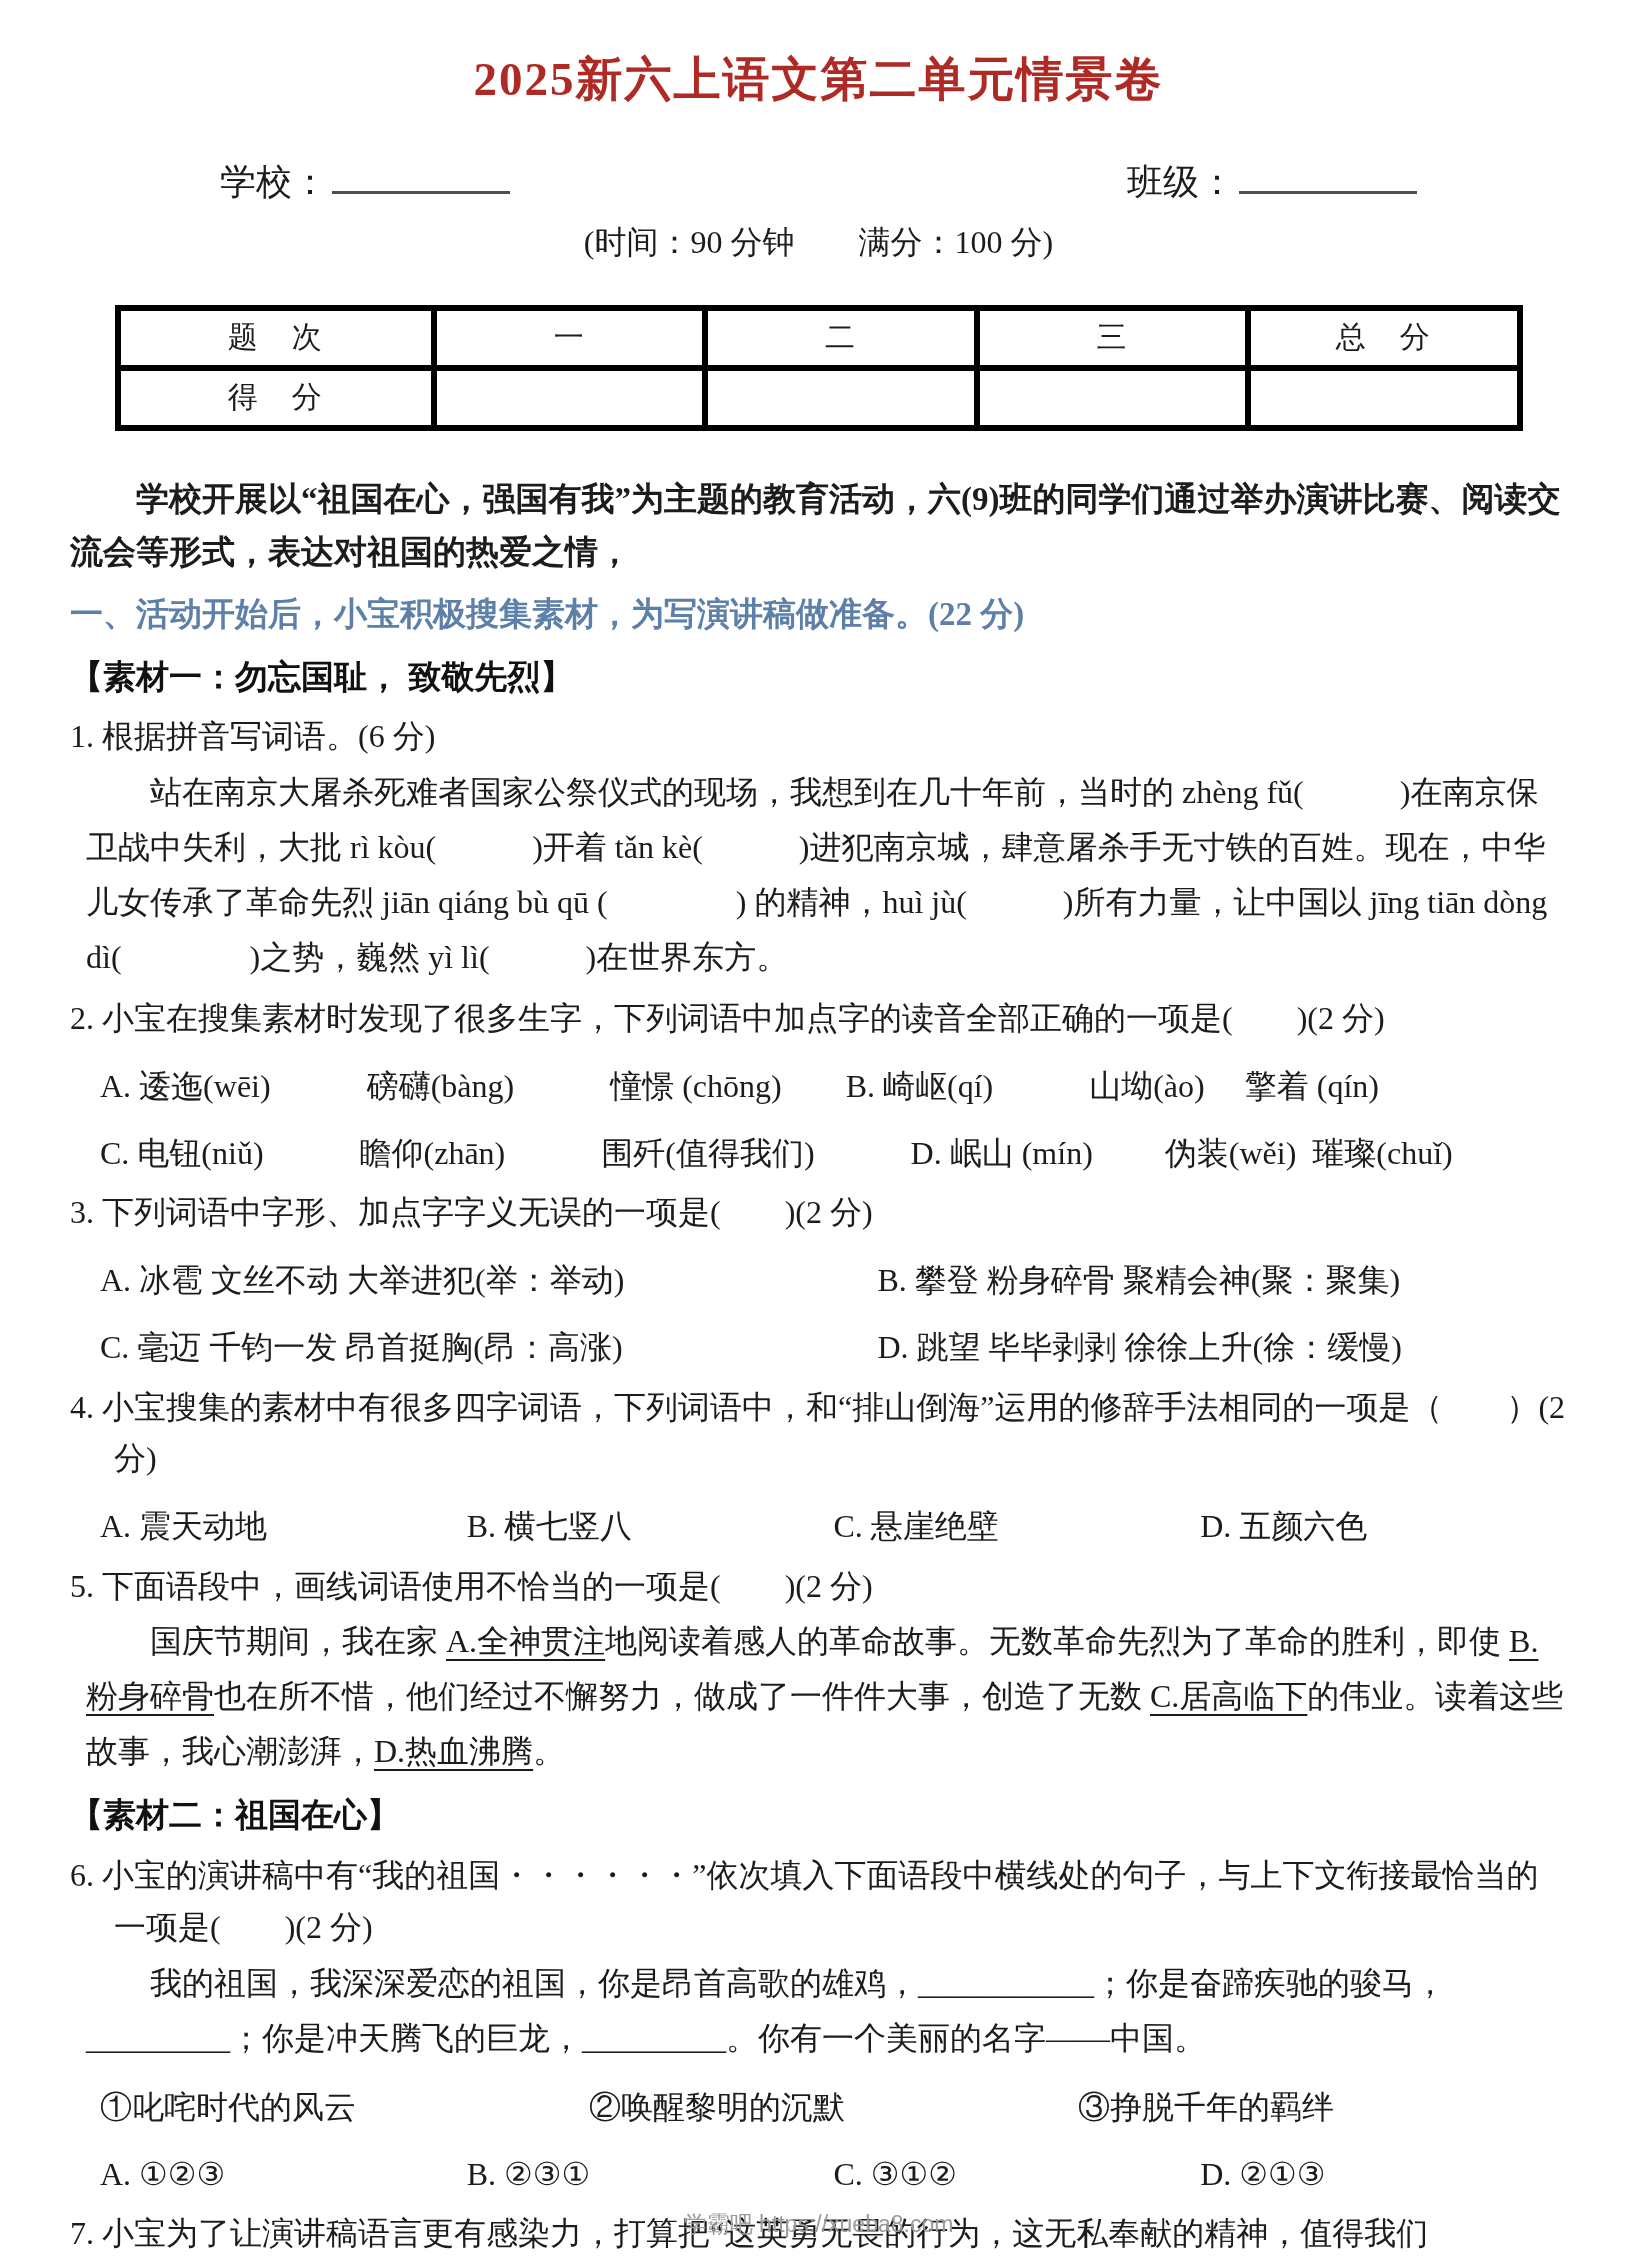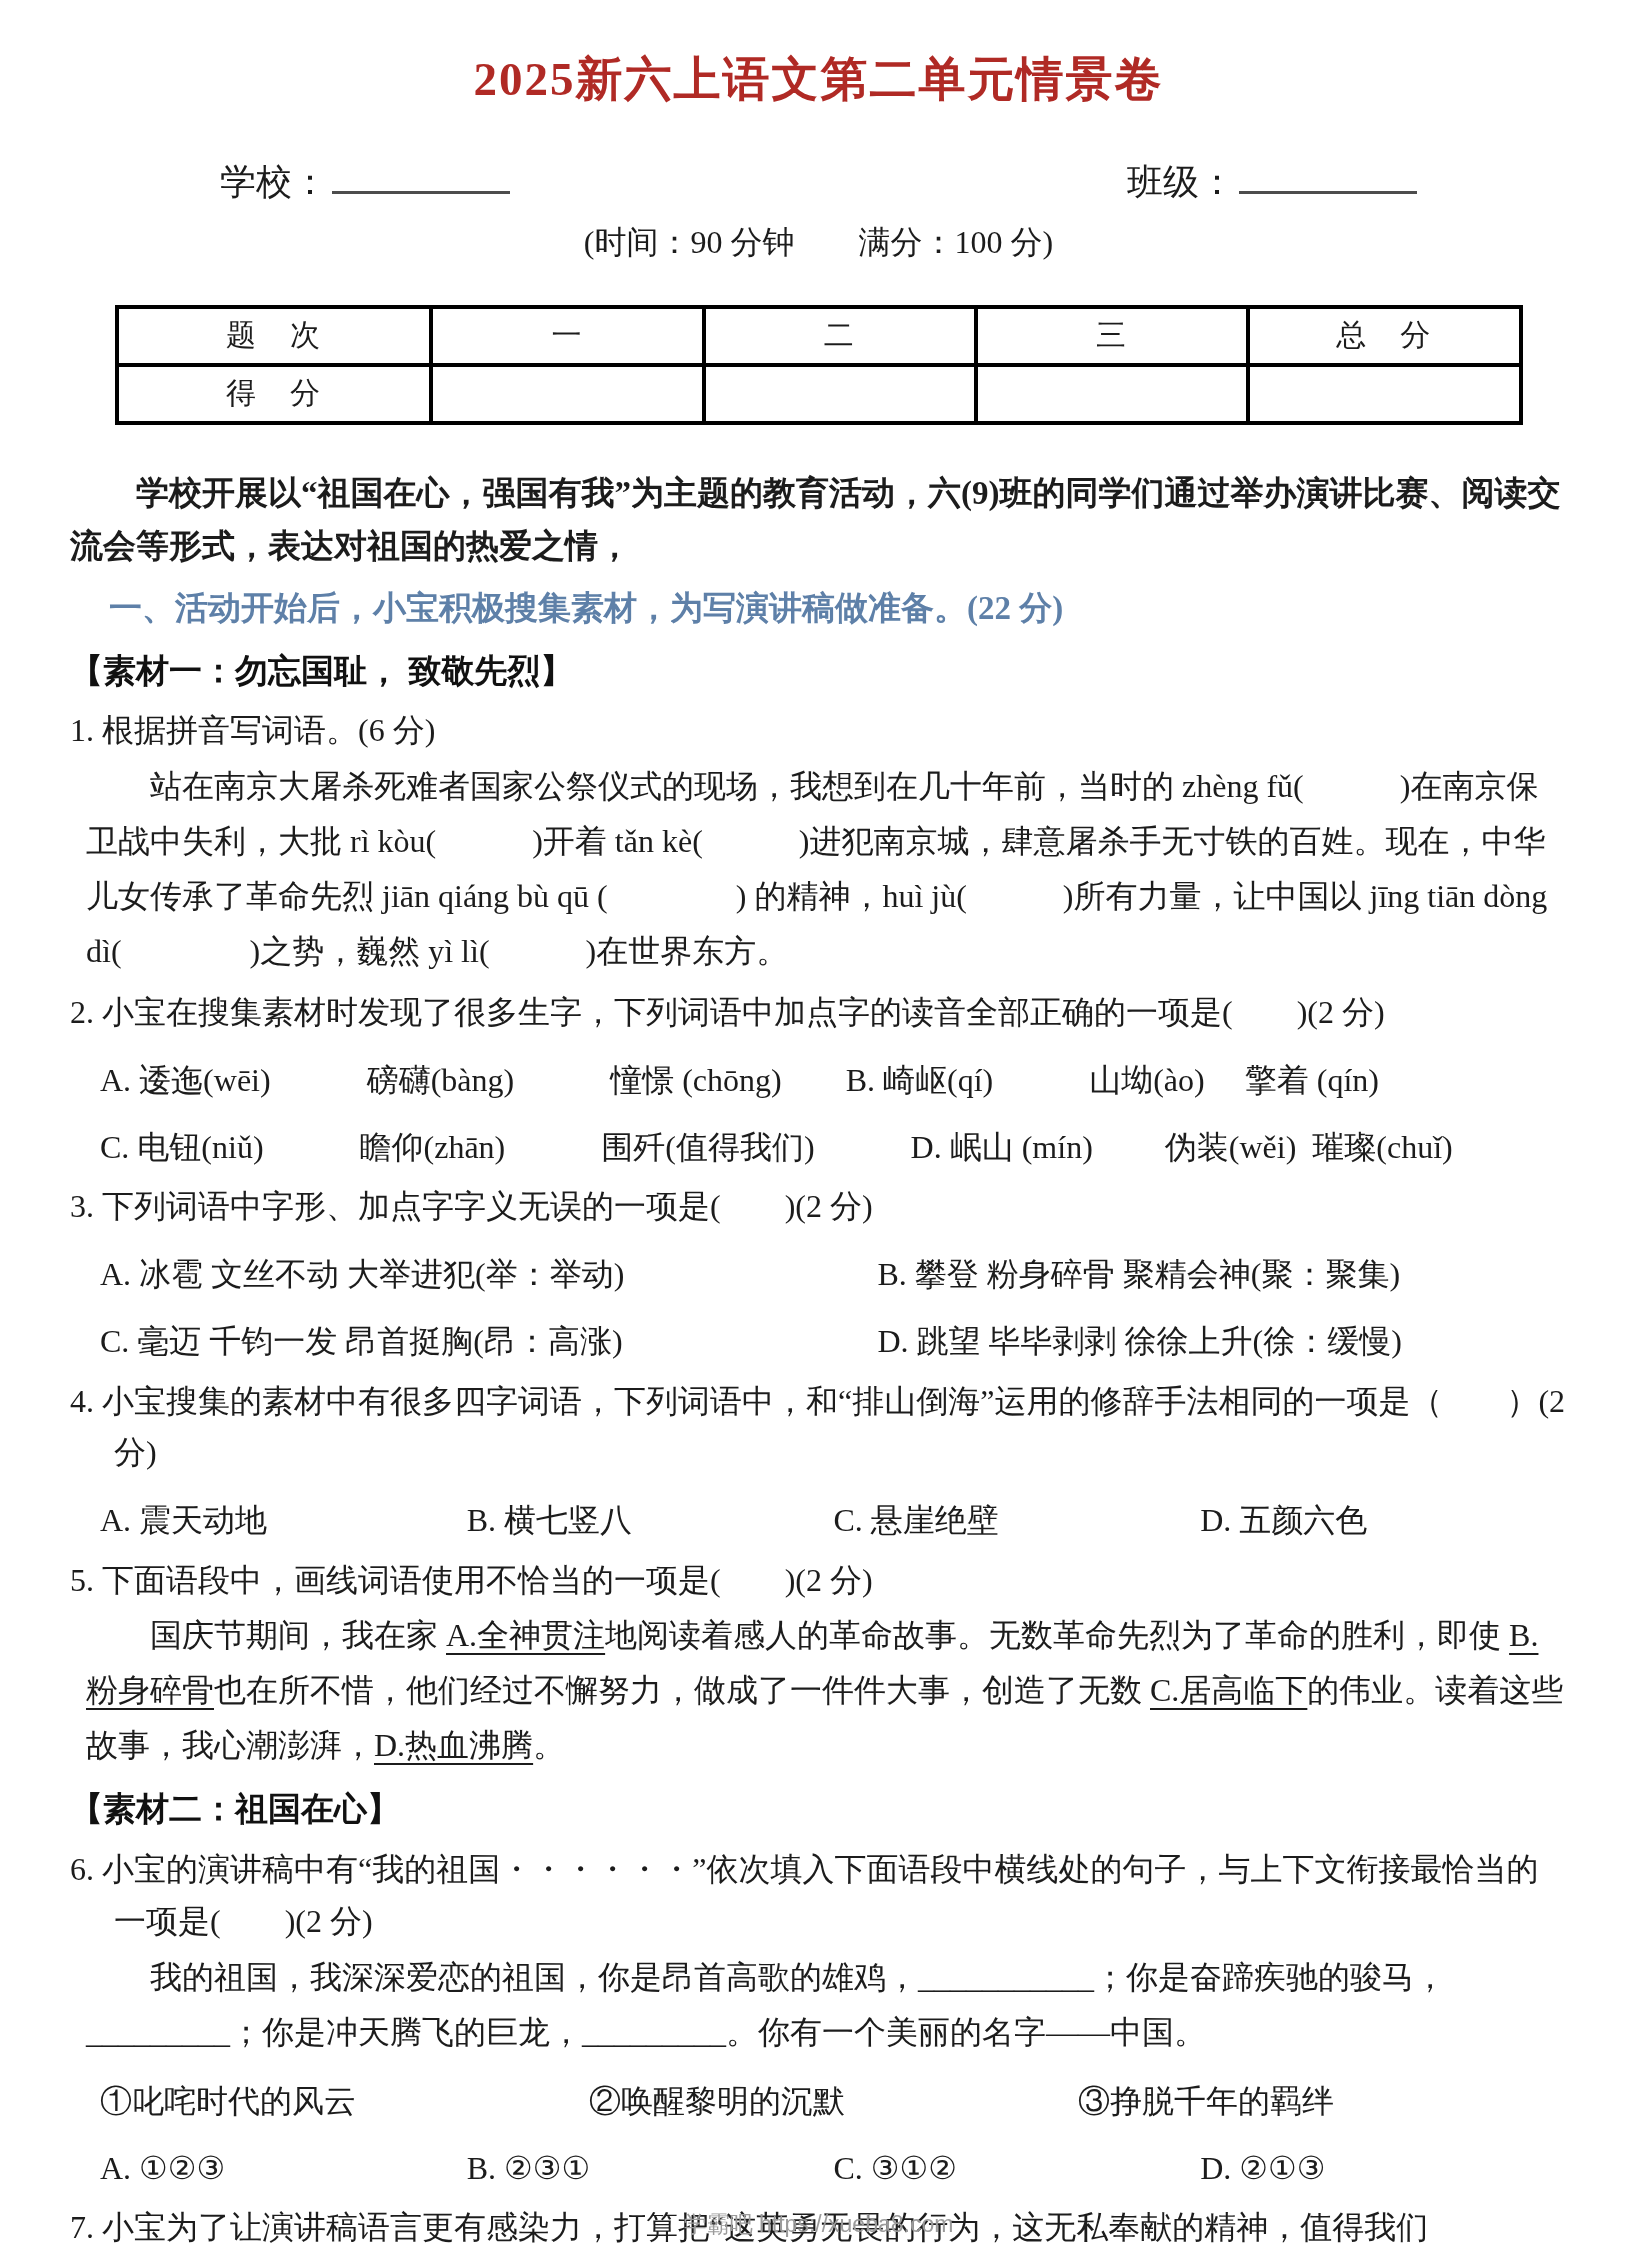--- a/index.html
+++ b/index.html
@@ -43,41 +43,40 @@
     font-size:32px;
     margin-top:14px;
   }
   table.score-table{
     border-collapse:collapse;
     width:1408px;
     margin:40px auto 0 auto;
     table-layout:fixed;
   }
   table.score-table td{
-    border:4px solid #000000;
+    border:6px solid #000000;
     height:52px;
     text-align:center;
     font-size:30px;
     letter-spacing:2px;
   }
   table.score-table td.lbl{width:22%;}
   .intro{
     margin-top:42px;
     font-size:33px;
     line-height:1.62;
     font-weight:bold;
     text-indent:2em;
   }
   .section-heading{
     margin-top:8px;
     font-size:33px;
     line-height:1.6;
     font-weight:bold;
     color:#5e80a8;
-    margin-left:39px;
   }
   .material-heading{
     margin-top:10px;
     font-size:33px;
     line-height:1.6;
     font-weight:bold;
     color:#111;
   }
   .stem{
     margin-top:8px;

